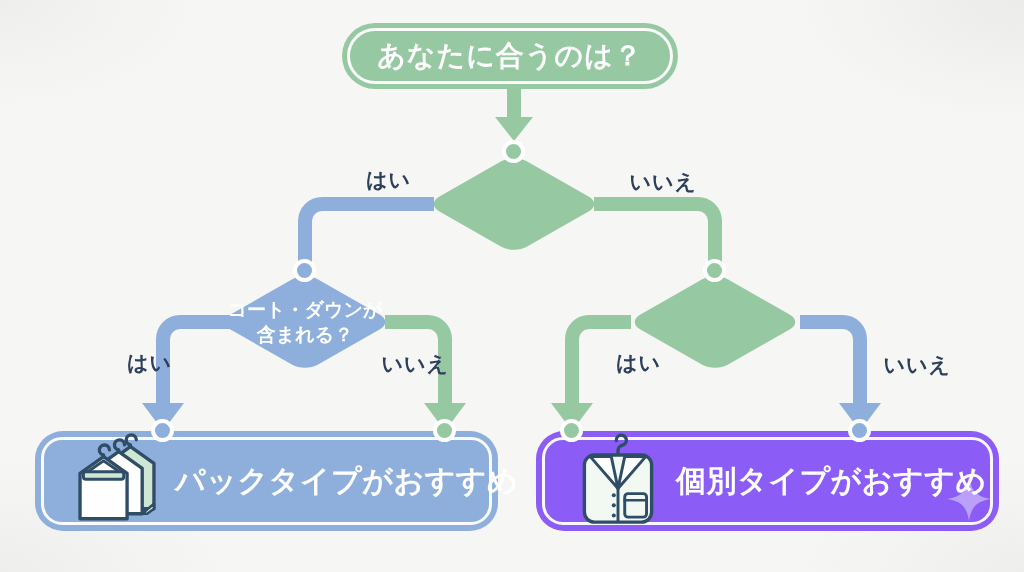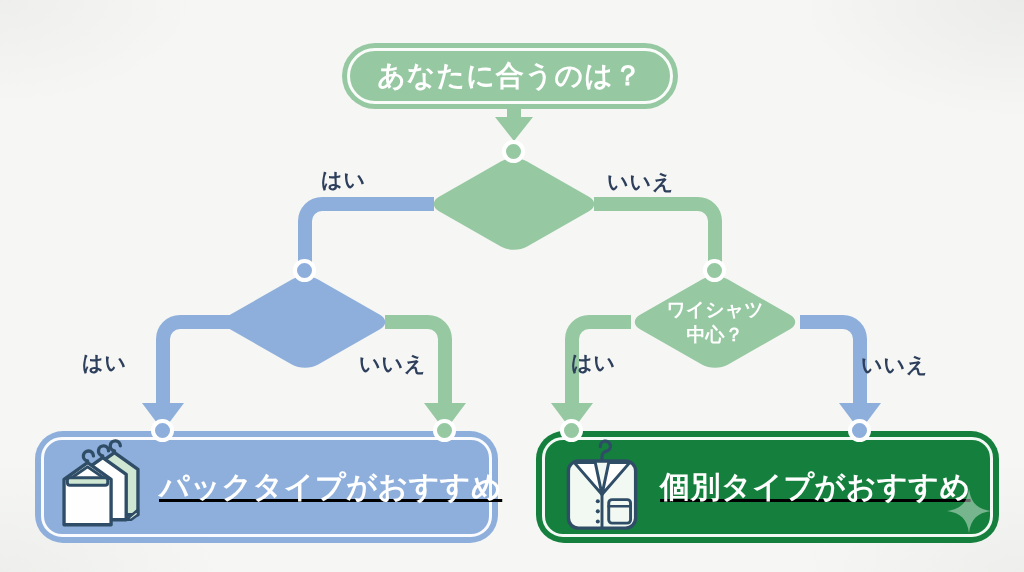--- a/index.html
+++ b/index.html
@@ -30,37 +30,37 @@
   .arrowhead.green{border-top:28px solid #96c8a2;}
   .arrowhead.small{border-left-width:19px;border-right-width:19px;}
   .arrowhead.small.green{border-top-width:24px;}
   .dot{position:absolute;width:15px;height:15px;border:4px solid #fff;border-radius:50%;}
   .dot.green{background:#96c8a2;}
   .dot.blue{background:#8eafdc;}
   
   .start-pill{
     position:absolute;left:342px;top:23px;width:336px;height:66px;
     background:#96c8a2;border-radius:33px;
-    display:flex;align-items:center;justify-content:center;margin-top:20px;
+    display:flex;align-items:center;justify-content:center;
   }
   .start-pill::before{content:"";position:absolute;inset:5px;border:3px solid rgba(255,255,255,.95);border-radius:28px;}
   .start-pill .label{color:#fff;font-weight:bold;font-size:28px;letter-spacing:1px;position:relative;}
   .diamond{position:absolute;width:124px;height:124px;border-radius:18px;transform:scale(1,0.57) rotate(45deg);}
   .diamond.green{background:#96c8a2;}
   .diamond.blue{background:#8eafdc;}
   .dlabel{position:absolute;width:220px;text-align:center;color:#fff;font-weight:bold;font-size:19px;line-height:1.32;}
-  .branch{position:absolute;color:#2e3f5c;font-weight:bold;font-size:21px;width:90px;text-align:left;letter-spacing:1px;}
+  .branch{position:absolute;color:#2e3f5c;font-weight:bold;font-size:21px;width:90px;text-align:right;letter-spacing:1px;}
   
   .result{
-    position:absolute;top:431px;width:463px;height:112px;border-radius:28px;
-    display:flex;align-items:center;padding:0 14px;box-sizing:border-box;text-decoration:underline;
+    position:absolute;top:431px;width:463px;height:100px;border-radius:28px;
+    display:flex;align-items:center;padding:0 30px;box-sizing:border-box;
   }
   .result::before{content:"";position:absolute;inset:6px;border:3px solid rgba(255,255,255,.95);border-radius:21px;}
   .result.blue{left:35px;background:#8eafdc;}
-  .result.green{left:536px;background:#15803d;}
+  .result.green{left:536px;background:#8b5cf6;}
   .result .icon{width:84px;height:98px;flex:none;margin-left:10px;position:relative;}
   .result .texts{margin-left:16px;position:relative;}
   .result .title{color:#fff;font-weight:bold;font-size:30px;line-height:1.15;letter-spacing:.5px;white-space:nowrap;}
   .result .subtitle{color:#fff;font-weight:bold;font-size:16px;margin-top:7px;letter-spacing:.3px;white-space:nowrap;}
   .sparkle{position:absolute;right:7px;bottom:9px;width:46px;height:46px;}
 </style>
 </head>
 <body>
 
 <div class="canvas">
@@ -141,23 +141,23 @@
   </div>
 
   <div class="dot green" style="left:502px;top:140px;"></div>
   <div class="dot blue" style="left:293px;top:259px;"></div>
   <div class="dot green" style="left:703px;top:259px;"></div>
   <div class="dot blue" style="left:151px;top:419px;"></div>
   <div class="dot green" style="left:433px;top:419px;"></div>
   <div class="dot green" style="left:560px;top:419px;"></div>
   <div class="dot blue" style="left:848px;top:419px;"></div>
 
-  <div class="dlabel" style="left:605px;top:297px;">
-    <span>ワイシャツ</span><br>
-    <span>中心？</span>
+  <div class="dlabel" style="left:195px;top:297px;">
+    <span>コート・ダウンが</span><br>
+    <span>含まれる？</span>
   </div>
 
   <div class="branch" style="left:321px;top:166px;">はい</div>
   <div class="branch" style="left:607px;top:168px;">いいえ</div>
   <div class="branch" style="left:82px;top:349px;">はい</div>
   <div class="branch" style="left:359px;top:350px;">いいえ</div>
   <div class="branch" style="left:571px;top:349px;">はい</div>
   <div class="branch" style="left:861px;top:351px;">いいえ</div>
 </div>
 

